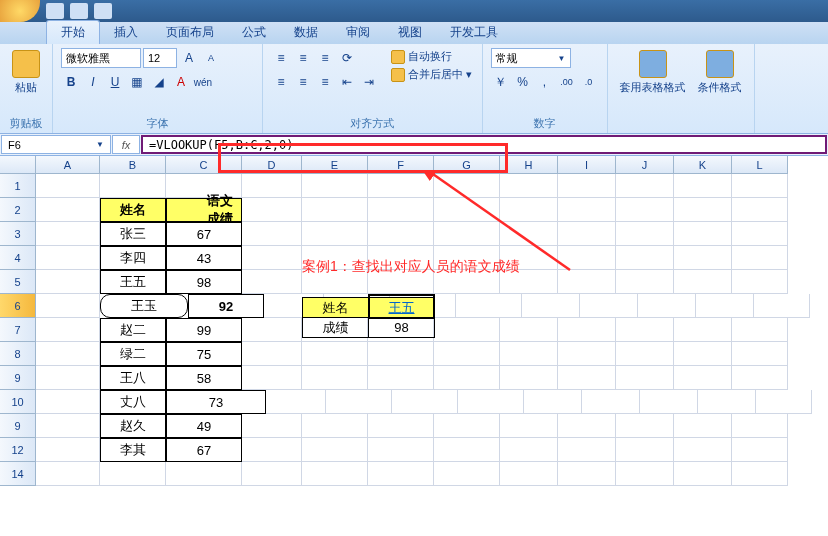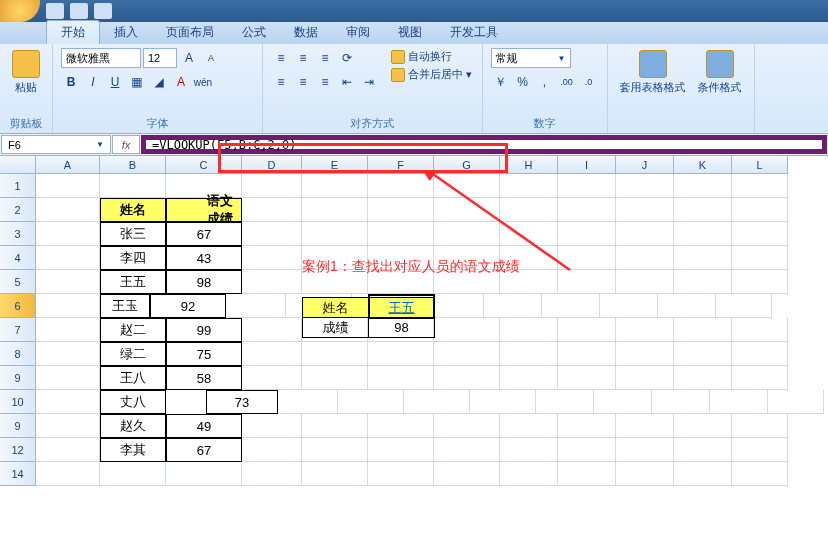--- a/index.html
+++ b/index.html
@@ -26,21 +26,21 @@
   .font-name { width: 80px; height: 20px; border: 1px solid #8db2e3; background: #fff; font-size: 11px; padding: 0 4px; }
   .font-size { width: 34px; height: 20px; border: 1px solid #8db2e3; background: #fff; font-size: 11px; padding: 0 4px; }
   .btn-row { display: flex; gap: 2px; }
   .fmt-btn { width: 20px; height: 20px; border: 1px solid transparent; display: flex; align-items: center; justify-content: center; font-size: 12px; color: #15428b; }
   .combo { width: 80px; height: 20px; border: 1px solid #8db2e3; background: #fff; font-size: 11px; padding: 0 4px; display: flex; align-items: center; justify-content: space-between; }
   .combo .arr { font-size: 8px; color: #15428b; }
   
   .formula-bar { height: 22px; display: flex; align-items: stretch; border-bottom: 1px solid #8db2e3; background: #e8f1fc; }
   .name-box { width: 110px; border: 1px solid #8db2e3; background: #fff; margin: 1px; padding: 0 6px; font-size: 11px; display: flex; align-items: center; justify-content: space-between; }
   .fx-label { width: 28px; display: flex; align-items: center; justify-content: center; font-style: italic; font-size: 11px; color: #555; border: 1px solid #8db2e3; background: #fff; margin: 1px 0; }
-  .formula-input { flex: 1; border: 5px solid #701a75; background: #fff; margin: 1px; padding: 0 6px; font-size: 12px; font-family: Consolas, monospace; display: flex; align-items: center; }
+  .formula-input { flex: 1; border: 2px solid #701a75; background: #fff; margin: 1px; padding: 0 6px; font-size: 12px; font-family: Consolas, monospace; display: flex; align-items: center; }
   
   .highlight-box { position: absolute; border: 3px solid #ff2a2a; top: 143px; left: 218px; width: 290px; height: 30px; pointer-events: none; z-index: 5; }
   
   .grid-area { position: relative; background: #fff; }
   .col-headers { display: flex; height: 18px; }
   .corner { width: 36px; height: 18px; background: linear-gradient(#f4f8fd, #dce8f7); border-right: 1px solid #9eb6ce; border-bottom: 1px solid #9eb6ce; }
   .col-h { height: 18px; background: linear-gradient(#f4f8fd, #dce8f7); border-right: 1px solid #9eb6ce; border-bottom: 1px solid #9eb6ce; text-align: center; font-size: 11px; color: #15428b; line-height: 18px; }
   .rows { display: flex; flex-direction: column; }
   .row { display: flex; height: 24px; }
   .row-h { width: 36px; background: linear-gradient(90deg, #f4f8fd, #dce8f7); border-right: 1px solid #9eb6ce; border-bottom: 1px solid #9eb6ce; text-align: center; font-size: 11px; color: #15428b; line-height: 24px; }
@@ -288,22 +288,22 @@
         <div class="cell cw-G" style="width: 66px;"></div>
         <div class="cell cw-H" style="width: 58px;"></div>
         <div class="cell cw-I" style="width: 58px;"></div>
         <div class="cell cw-J" style="width: 58px;"></div>
         <div class="cell cw-K" style="width: 58px;"></div>
         <div class="cell cw-L" style="width: 56px;"></div>
       </div>
       <div class="row">
         <div class="row-h sel">6</div>
         <div class="cell cw-A" style="width: 64px;"></div>
-        <div class="cell cw-B tbl-cell" style="width: 50px;">王玉</div>
-        <div class="cell cw-C tbl-cell" style="width: 76px;">92</div>
+        <div class="cell cw-B tbl-cell" style="width: 88px; border-radius: 10px;">王玉</div>
+        <div class="cell cw-C tbl-cell" style="width: 76px; font-weight: bold;">92</div>
         <div class="cell cw-D" style="width: 60px;"></div>
         <div class="cell cw-E" style="width: 66px;"></div>
         <div class="cell cw-F" style="width: 66px;"></div>
         <div class="cell cw-G" style="width: 66px;"></div>
         <div class="cell cw-H" style="width: 58px;"></div>
         <div class="cell cw-I" style="width: 58px;"></div>
         <div class="cell cw-J" style="width: 58px;"></div>
         <div class="cell cw-K" style="width: 58px;"></div>
         <div class="cell cw-L" style="width: 56px;"></div>
       </div>
@@ -349,21 +349,21 @@
         <div class="cell cw-H" style="width: 58px;"></div>
         <div class="cell cw-I" style="width: 58px;"></div>
         <div class="cell cw-J" style="width: 58px;"></div>
         <div class="cell cw-K" style="width: 58px;"></div>
         <div class="cell cw-L" style="width: 56px;"></div>
       </div>
       <div class="row">
         <div class="row-h">10</div>
         <div class="cell cw-A" style="width: 64px;"></div>
         <div class="cell cw-B tbl-cell" style="width: 66px;">丈八</div>
-        <div class="cell cw-C tbl-cell" style="width: 72px; margin-left: 40px;">73</div>
+        <div class="cell cw-C tbl-cell" style="width: 100px;">73</div>
         <div class="cell cw-D" style="width: 60px;"></div>
         <div class="cell cw-E" style="width: 66px;"></div>
         <div class="cell cw-F" style="width: 66px;"></div>
         <div class="cell cw-G" style="width: 66px;"></div>
         <div class="cell cw-H" style="width: 58px;"></div>
         <div class="cell cw-I" style="width: 58px;"></div>
         <div class="cell cw-J" style="width: 58px;"></div>
         <div class="cell cw-K" style="width: 58px;"></div>
         <div class="cell cw-L" style="width: 56px;"></div>
       </div>

